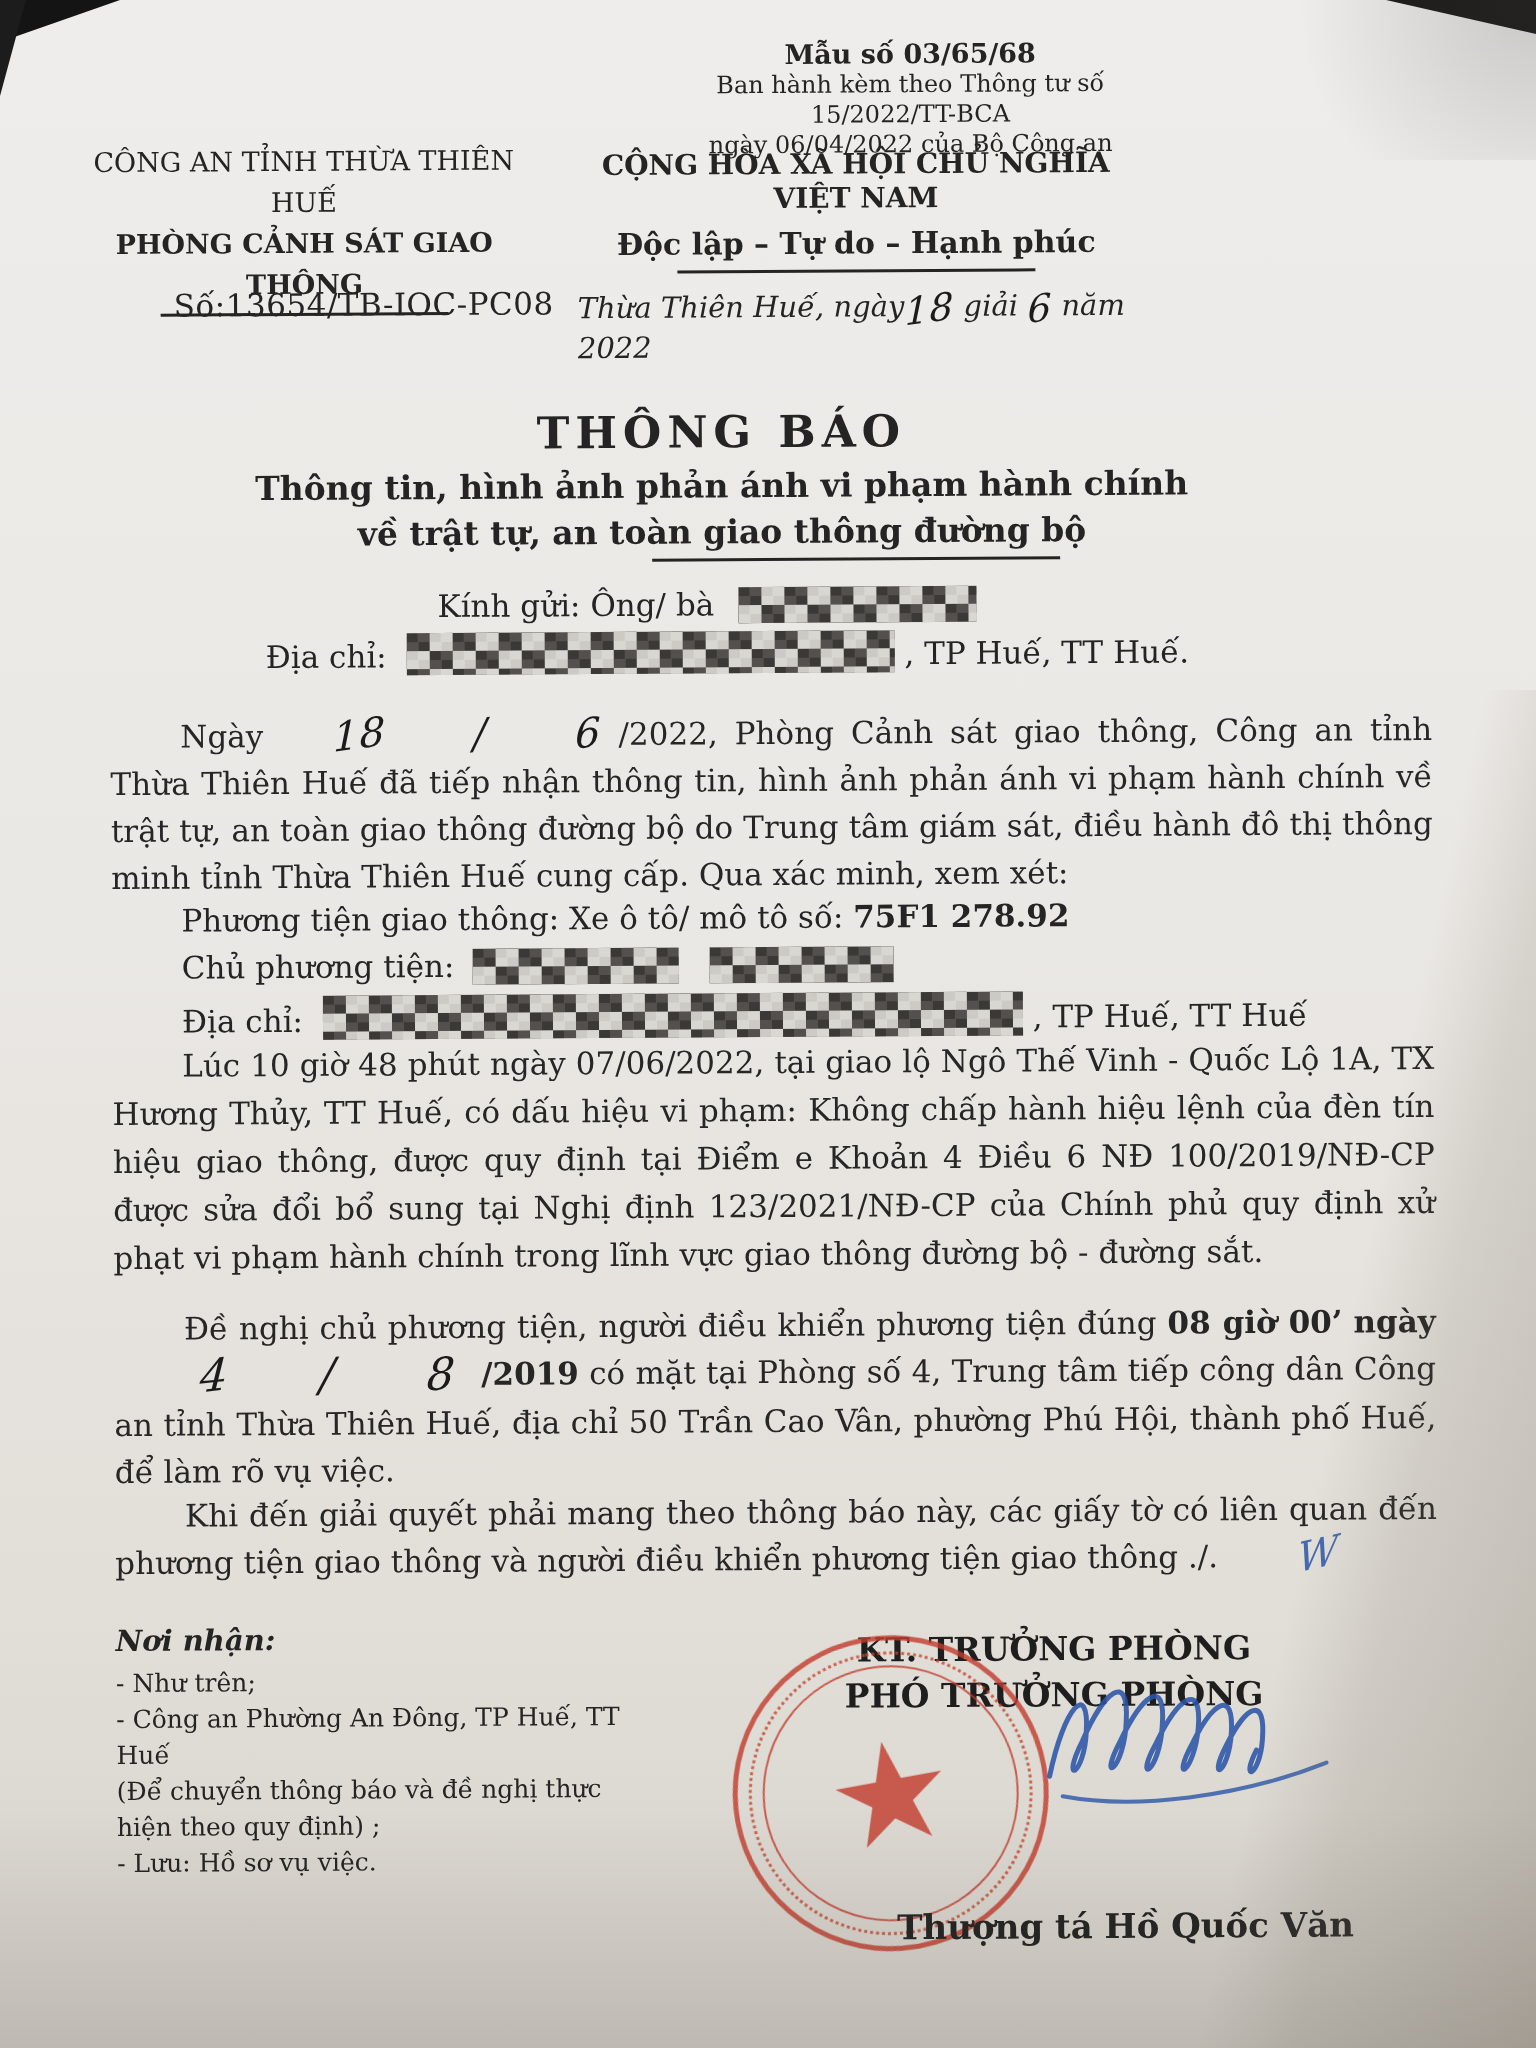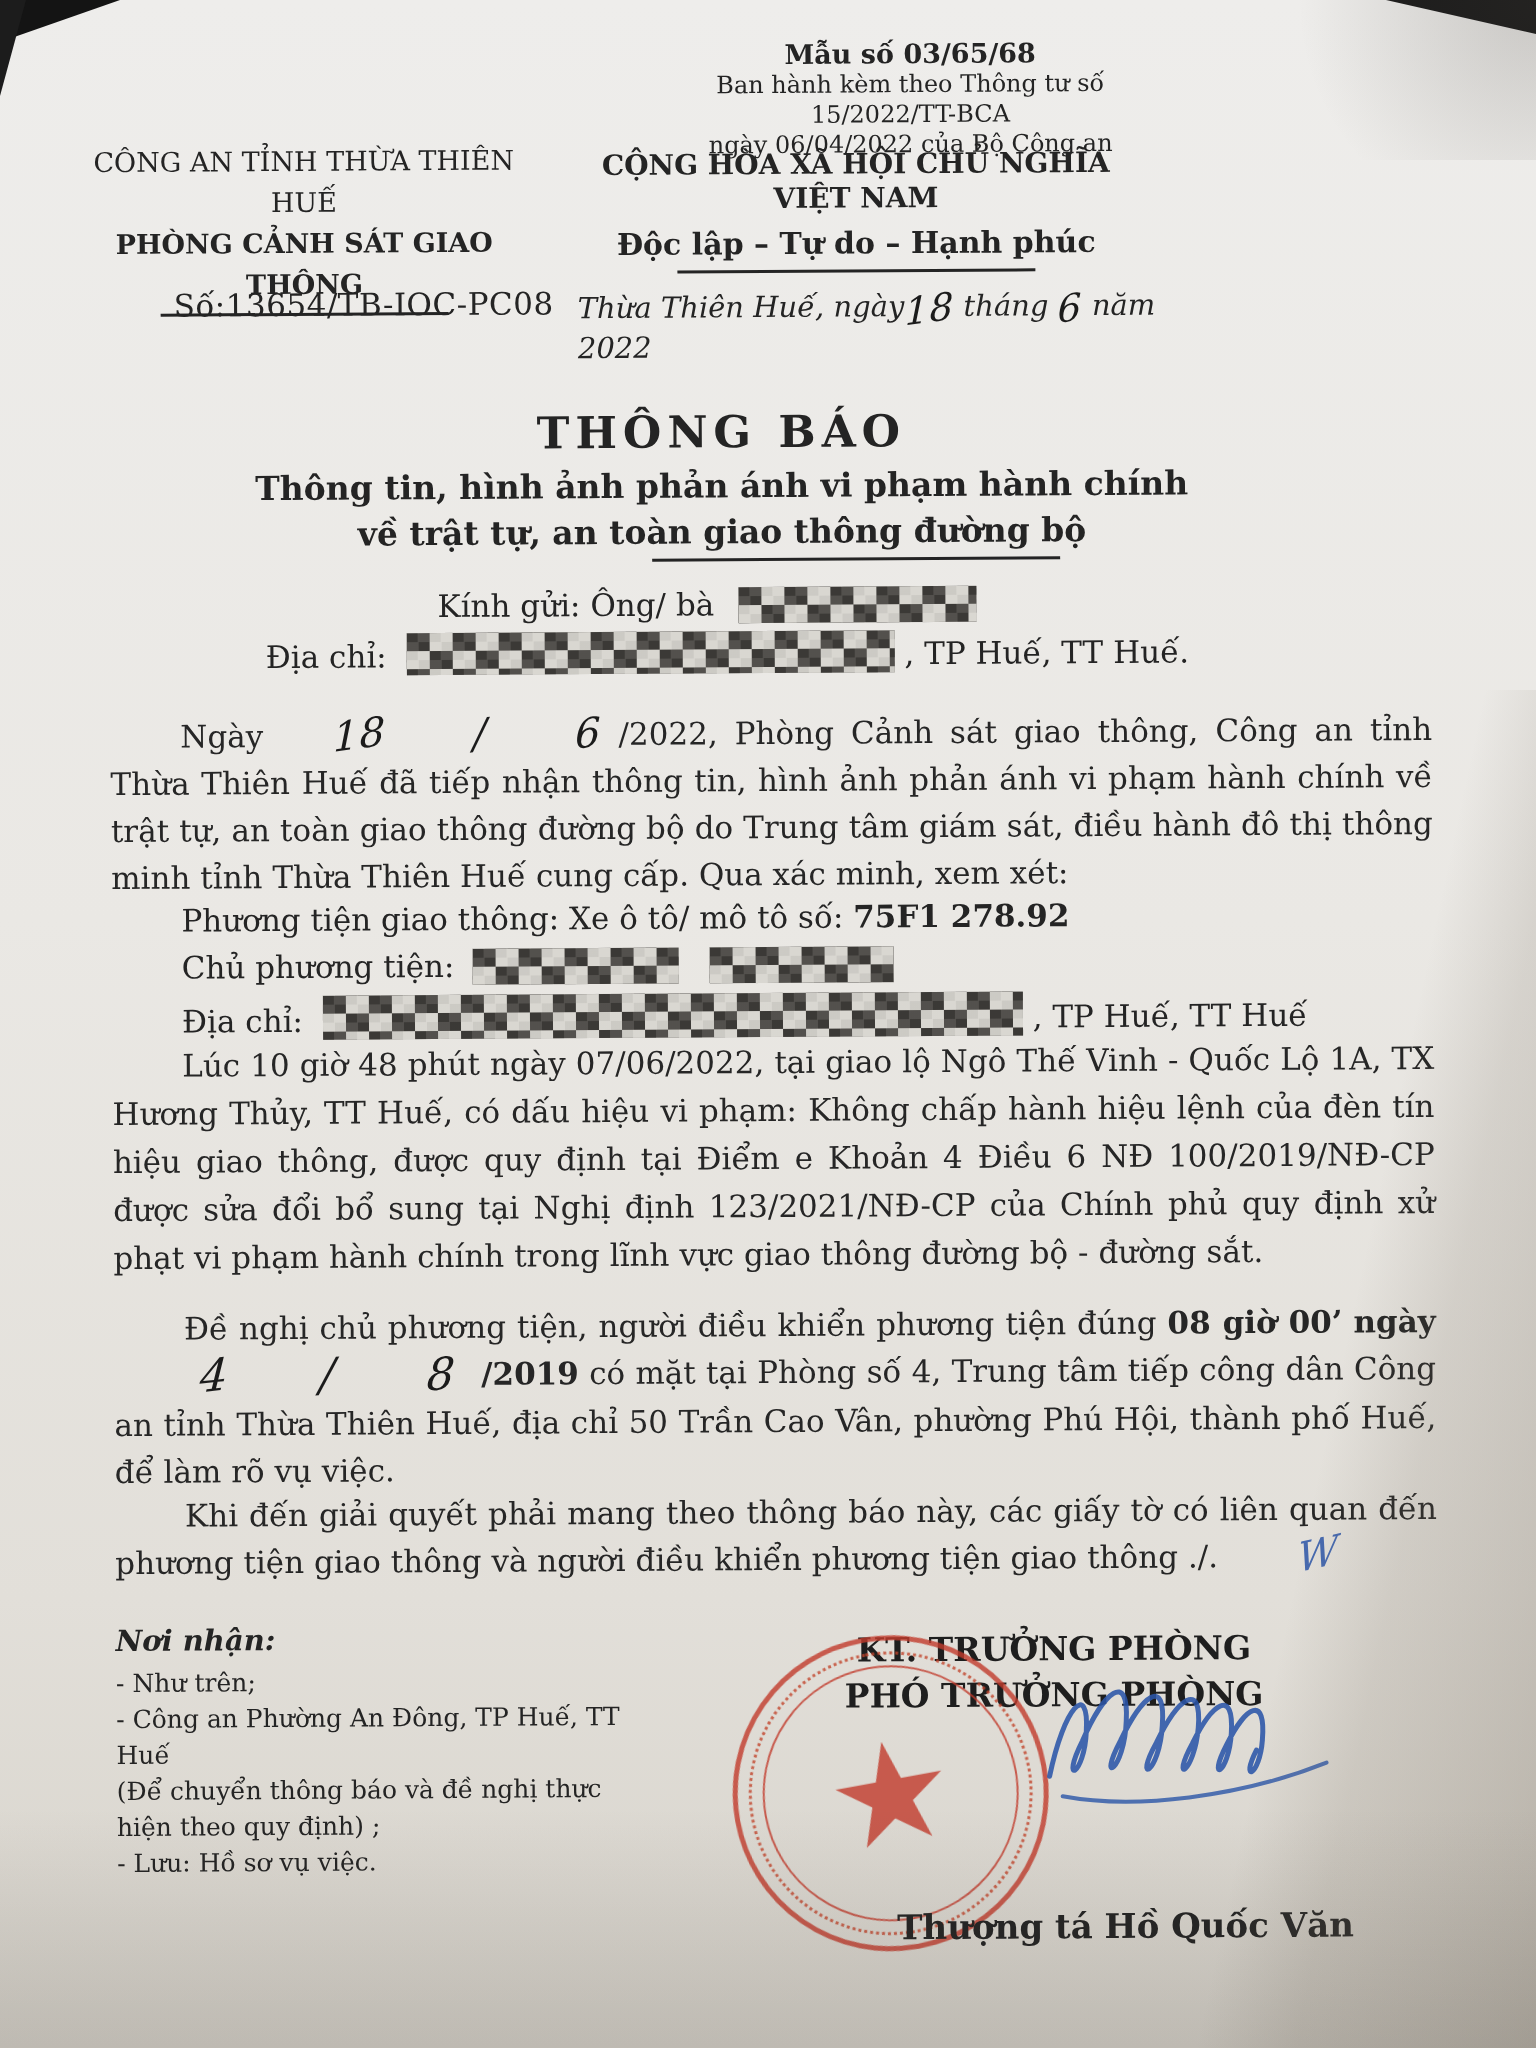--- a/index.html
+++ b/index.html
@@ -91,21 +91,21 @@
 
     <div class="abs national">
       <div class="nt">CỘNG HÒA XÃ HỘI CHỦ NGHĨA VIỆT NAM</div>
       <div class="motto">Độc lập – Tự do – Hạnh phúc</div>
       <div class="rule-b"></div>
     </div>
 
     <div class="abs docnum">Số:13654/TB-IOC-PC08</div>
     <div class="abs dateline">
       <span>Thừa Thiên Huế, ngày</span><span class="hw">18</span>
-      <span>tháng</span>
+      <span>giải</span>
       <span class="hw">6</span>
       <span>năm 2022</span>
     </div>
 
     <div class="abs title-main">THÔNG BÁO</div>
     <div class="abs title-sub1">Thông tin, hình ảnh phản ánh vi phạm hành chính</div>
     <div class="abs title-sub2">về trật tự, an toàn giao thông đường bộ</div>
     <div class="abs rule-sub"></div>
 
     <div class="abs kinhgui">

